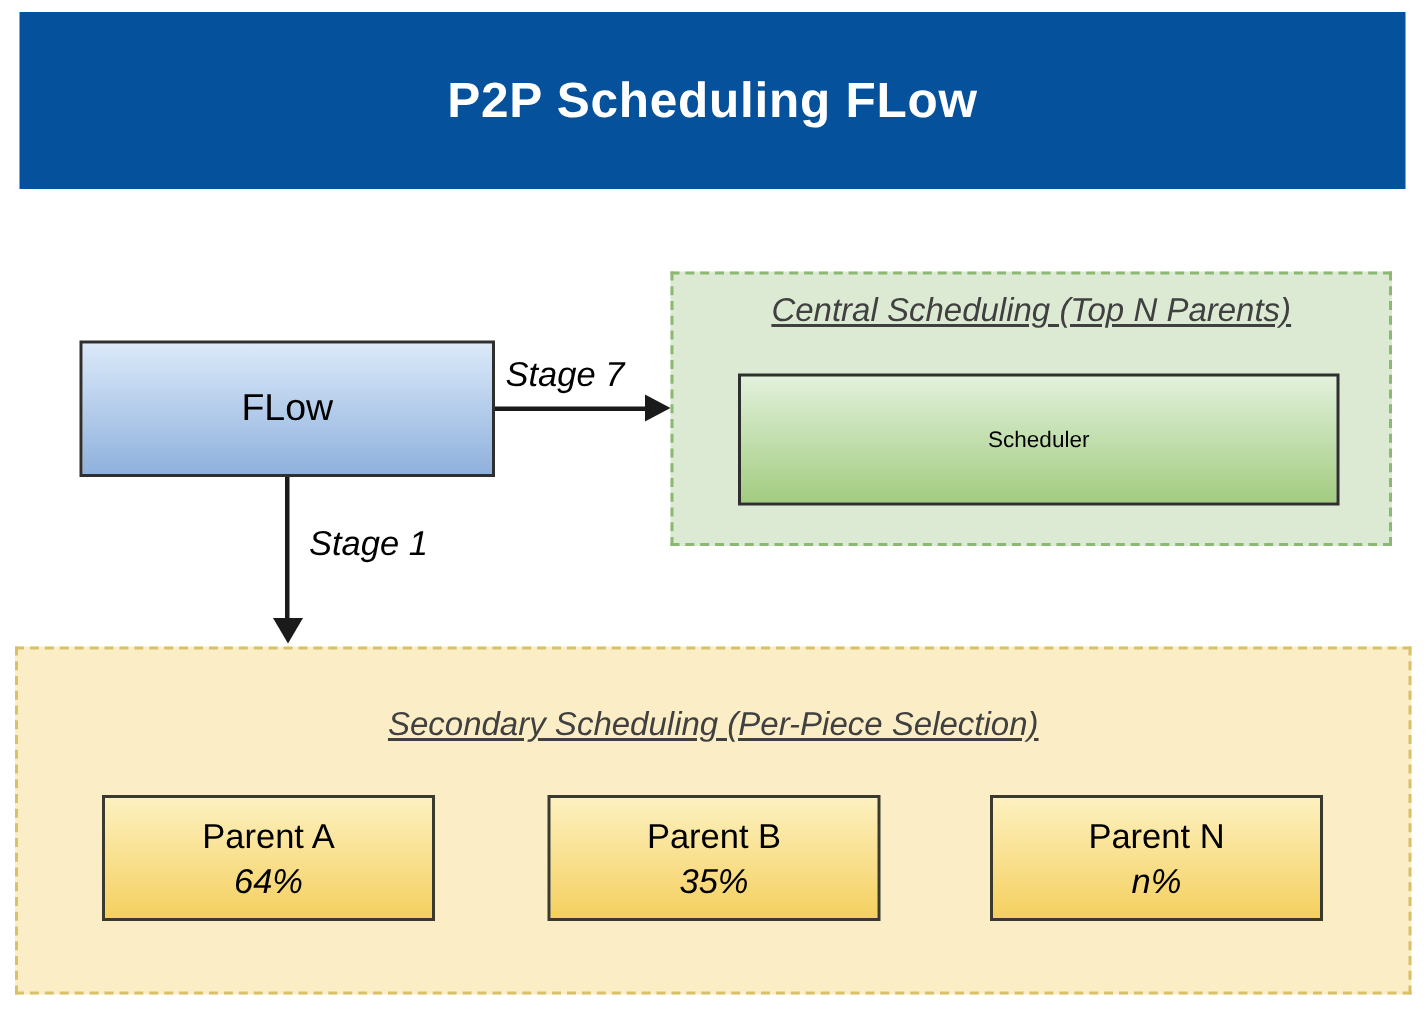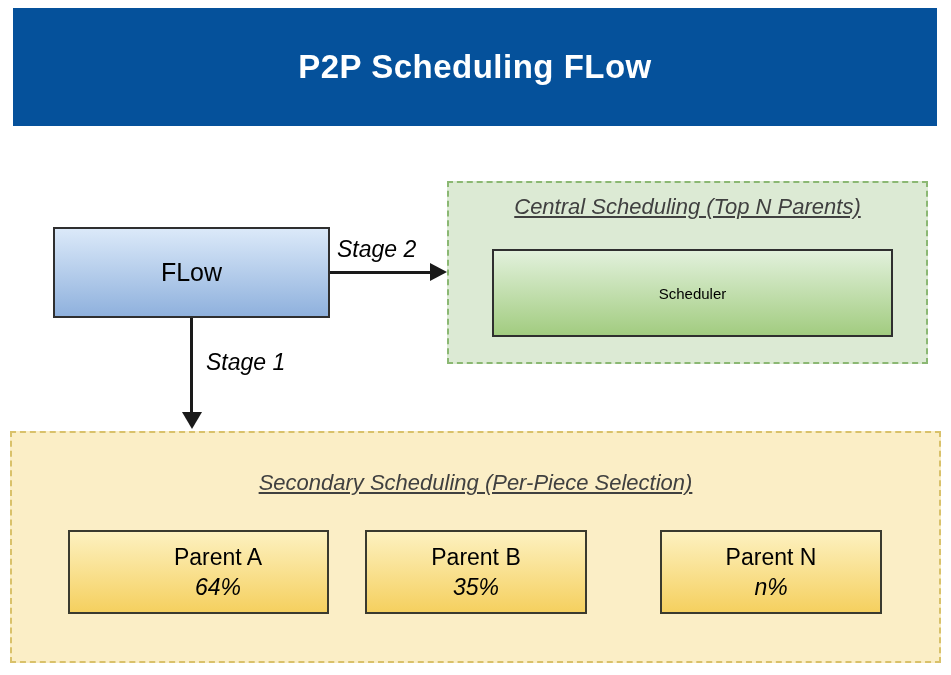--- a/index.html
+++ b/index.html
@@ -136,40 +136,40 @@
   .secondary .container-title { margin-top: 37px; }
   .parent {
     top: 97px;
     width: 218px; height: 80px;
     background: linear-gradient(#fdf1c0, #f5d05f);
     border-color: #3a3a2e;
     font-size: 23px;
     line-height: 30px;
   }
   .parent .pct { font-style: italic; }
-  .parent-a { left: 56px; padding-left: 39px; }
+  .parent-a { left: 56px; }
   .parent-b { left: 353px; }
   .parent-n { left: 648px; }
 </style>
 </head>
 <body>
 
 <div class="canvas">
 
   <div class="banner">
     <span class="banner-text">P2P Scheduling FLow</span>
   </div>
 
   <div class="node peer">
     <span>FLow</span>
   </div>
 
   <div class="stage1-line"></div>
   <div class="stage1-head"></div>
-  <div class="stage1-label">Stage 2</div>
+  <div class="stage1-label">Stage 7</div>
 
   <div class="central">
     <div class="container-title">Central Scheduling (Top N Parents)</div>
     <div class="node scheduler">
       <span>Scheduler</span>
     </div>
   </div>
 
   <div class="stage2-line"></div>
   <div class="stage2-head"></div>

